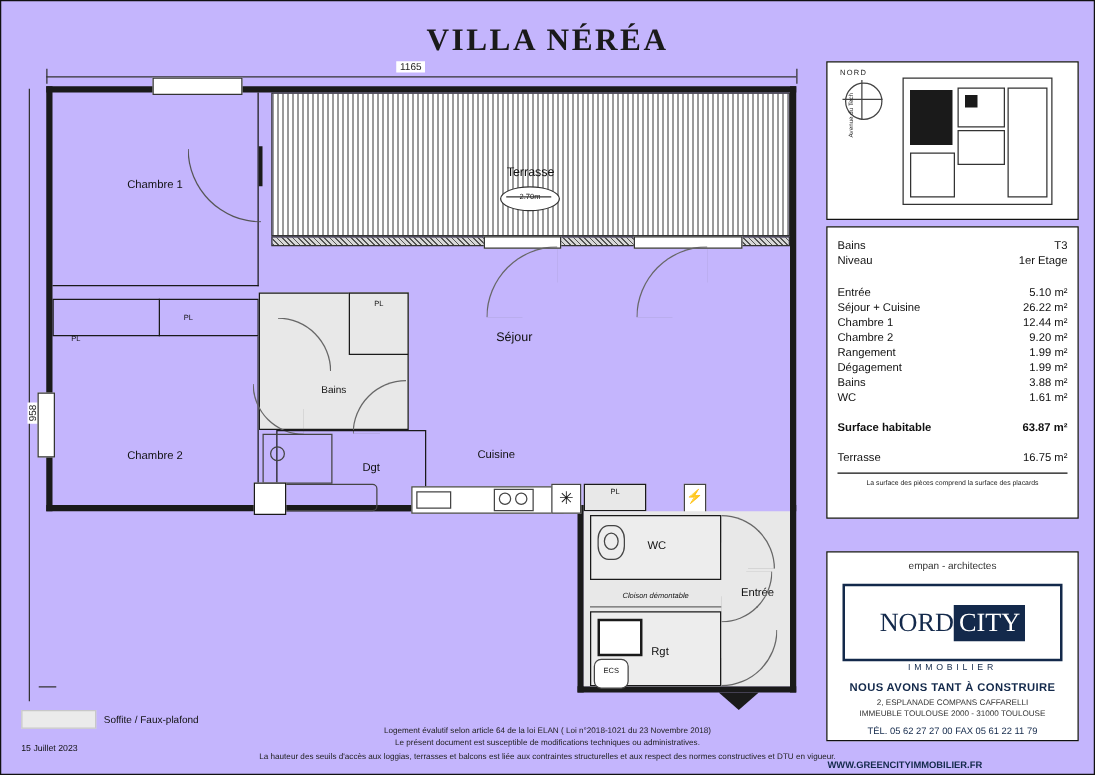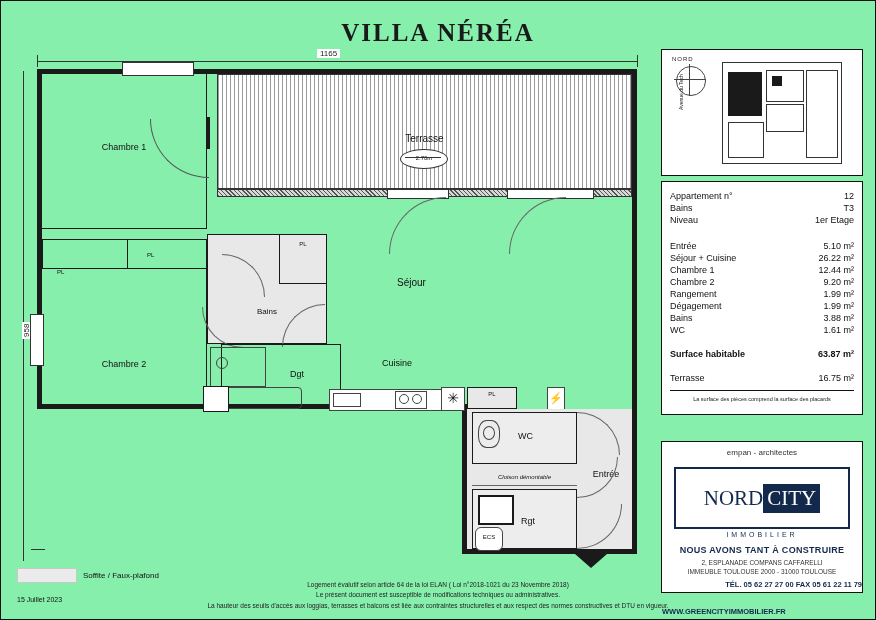--- a/index.html
+++ b/index.html
@@ -1,17 +1,17 @@
 <!DOCTYPE html>
 <html><head>
 <meta charset="utf-8">
 <style>
   html,body{margin:0;padding:0;background:#ffffff;}
   body{width:876px;height:620px;font-family:"Liberation Sans",sans-serif;color:#1a1a1a;overflow:hidden;position:relative;}
-  #page{position:relative;width:876px;height:620px;box-sizing:border-box;border:1px solid #111;background:#86efac;}
+  #page{position:relative;width:876px;height:620px;box-sizing:border-box;border:1px solid #111;background:#c4b5fd;}
 
   .abs{position:absolute;}
 
   
   #title{left:0;right:0;top:18px;text-align:center;font-family:"Liberation Serif",serif;font-size:25px;letter-spacing:2px;font-weight:bold;}
 
   
   #plan{left:16px;top:48px;width:640px;height:510px;}
 
   
@@ -44,21 +44,21 @@
   .sep{height:1px;background:#111;margin:6px 8px 5px 8px;}
 
   
   .logoband{margin:10px 12px 0 12px;height:58px;background:#ffffff;border:2px solid #13294b;display:flex;align-items:center;justify-content:center;}
   .logo-green{font-family:"Liberation Serif",serif;font-size:21px;color:#13294b;letter-spacing:0px;}
   .logo-city{font-family:"Liberation Serif",serif;font-size:21px;color:#ffffff;background:#13294b;padding:2px 4px;}
   .logo-sub{font-size:7px;letter-spacing:3px;color:#13294b;text-align:center;margin-top:2px;}
   .logo-top{font-size:8px;color:#333;text-align:center;margin-top:6px;}
   .logo-claim{font-size:9px;font-weight:bold;color:#13294b;text-align:center;margin-top:7px;letter-spacing:0.3px;}
   .logo-addr{font-size:6.5px;color:#333;text-align:center;margin-top:3px;line-height:1.45;}
-  .logo-tel{font-size:7.5px;font-weight:bold;color:#13294b;text-align:right;margin-top:3px;}
+  .logo-tel{font-size:7.5px;font-weight:normal;color:#13294b;text-align:center;margin-top:3px;}
   .logo-web{font-size:7.5px;font-weight:bold;color:#13294b;text-align:left;margin-top:18px;}
 
   
   #footer{left:0;right:0;bottom:8px;}
   .f-center{text-align:center;font-size:6.5px;color:#222;line-height:1.6;}
   #soffite{left:16px;bottom:36px;font-size:8px;color:#111;display:flex;align-items:center;gap:6px;}
   #soffite .swatch{width:58px;height:13px;background:#ebebeb;border:1px solid #c8c8c8;display:block;}
   #datestamp{left:16px;bottom:16px;font-size:7px;color:#111;}
 </style>
 </head>
@@ -136,21 +136,21 @@
 
     <div class="abs" style="left:204px;top:295px;width:120px;height:65px;border:1px solid #1a1a1a;box-sizing:border-box;">
       <div class="abs lbl" style="left:32px;right:0;top:24px;">Dgt</div>
     </div>
 
     <div class="abs" style="left:193px;top:298px;width:54px;height:38px;border:1px solid #444;"></div>
     <div class="abs" style="left:199px;top:308px;width:10px;height:10px;border:1px solid #444;border-radius:50%;"></div>
     <div class="abs" style="left:193px;top:338px;width:90px;height:20px;border:1px solid #444;border-radius:4px;"></div>
     <div class="abs" style="left:186px;top:337px;width:24px;height:24px;border:1px solid #1a1a1a;background:#fff;"></div>
 
-    <div class="abs" style="left:310px;top:148px;width:305px;height:212px;box-sizing:border-box;">
+    <div class="abs" style="left:310px;top:136px;width:305px;height:212px;box-sizing:border-box;">
       <div class="abs lbl" style="left:70px;top:80px;font-size:10px;">Séjour</div>
     </div>
 
     <div class="abs" style="left:370px;top:140px;width:60px;height:8px;background:#fff;border:1px solid #333;"></div>
     <div class="abs" style="left:490px;top:140px;width:85px;height:8px;background:#fff;border:1px solid #333;"></div>
     <div class="abs" style="left:372px;top:148px;width:56px;height:56px;border:1px solid #666;border-radius:100% 0 0 0;border-right:none;border-bottom:none;"></div>
     <div class="abs" style="left:492px;top:148px;width:56px;height:56px;border:1px solid #666;border-radius:100% 0 0 0;border-right:none;border-bottom:none;"></div>
 
     <div class="abs" style="left:310px;top:295px;width:140px;height:65px;box-sizing:border-box;">
       <div class="abs lbl" style="left:0;right:0;top:14px;">Cuisine</div>
@@ -216,24 +216,20 @@
     <div class="abs" style="left:104px;top:20px;width:36px;height:30px;border:1px solid #333;"></div>
     <div class="abs" style="left:104px;top:54px;width:36px;height:26px;border:1px solid #333;"></div>
     <div class="abs" style="left:66px;top:72px;width:34px;height:34px;border:1px solid #333;"></div>
     <div class="abs" style="left:144px;top:20px;width:30px;height:86px;border:1px solid #333;"></div>
     <div class="abs" style="left:110px;top:26px;width:10px;height:10px;background:#1a1a1a;"></div>
   </div>
 
   <div class="abs" id="infobox">
     <div style="height:8px"></div>
     <div class="inforow">
-      <span class="k">Appartement n°</span>
-      <span class="v">12</span>
-    </div>
-    <div class="inforow">
       <span class="k">Bains</span>
       <span class="v">T3</span>
     </div>
     <div class="inforow">
       <span class="k">Niveau</span>
       <span class="v">1er Etage</span>
     </div>
 
     <div style="height:14px"></div>
 

